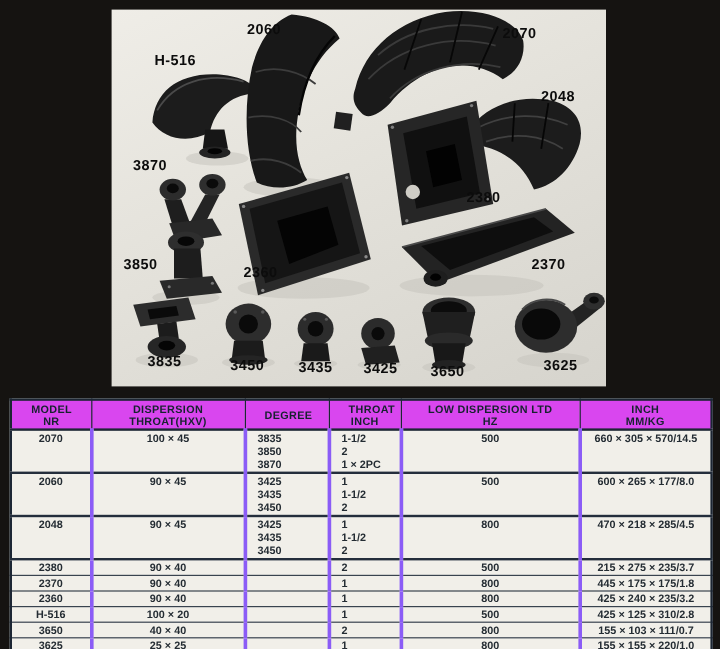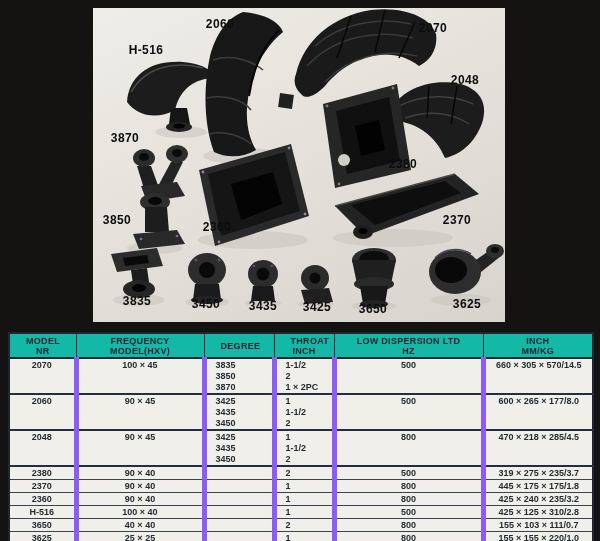--- a/index.html
+++ b/index.html
@@ -22,30 +22,30 @@
     color:#0c0c0c; white-space:nowrap;
   }
   
   .table-wrap { position:absolute; left:8px; top:332px; width:584px; }
   table {
     width:584px; border-collapse:collapse; table-layout:fixed;
     background:#f1efe9; border:2px solid #1c2634;
   }
   thead tr { border-bottom:2px solid #1c2634; }
   th {
-    background:#14b8a6; color:#17222f;
+    background:#d946ef; color:#17222f;
     font-size:9px; line-height:10px; font-weight:700;
     text-align:center; padding:2px 16px 1px;
     border-left:1px solid #1c2634; letter-spacing:.3px;
   }
   th:first-child { border-left:none; }
   td {
     font-size:9px; font-weight:700; color:#242c33;
     vertical-align:top; padding-top:1px;
-    border-left:5px solid #8b5cf6;
+    border-left:3px solid #8b5cf6;
   }
   td:first-child { border-left:none; }
   td.center { text-align:center; }
   td.left { text-align:left; padding-left:9px; }
   .ln { height:11px; line-height:11px; white-space:nowrap; }
   tbody tr { border-top:1px solid #39434f; }
   tbody tr.group-row { border-top:2px solid #242e3c; }
   tbody tr.after-group { border-top:2px solid #242e3c; }
   tbody tr.group-row td { height:34px; }
   tbody tr.single-row td { height:12px; }
@@ -226,22 +226,22 @@
         <col style="width:149px">
         <col style="width:110px">
     </colgroup>
     <thead>
       <tr>
         <th>
           <div class="hl">MODEL</div>
             <div class="hl">NR</div>
         </th>
         <th>
-          <div class="hl">FREQUENCY</div>
-            <div class="hl">MODEL(HXV)</div>
+          <div class="hl">DISPERSION</div>
+            <div class="hl">THROAT(HXV)</div>
         </th>
         <th>
           <div class="hl">DEGREE</div>
             <div class="hl"></div>
         </th>
         <th>
           <div class="hl">THROAT</div>
             <div class="hl">INCH</div>
         </th>
         <th>
@@ -335,21 +335,21 @@
             <div class="ln">90 × 40</div>
           </td>
           <td class="left"></td>
           <td class="left">
             <div class="ln">2</div>
           </td>
           <td class="center">
             <div class="ln">500</div>
           </td>
           <td class="center">
-            <div class="ln">319 × 275 × 235/3.7</div>
+            <div class="ln">215 × 275 × 235/3.7</div>
           </td>
         </tr>
         <tr class="single-row">
           <td class="center">
             <div class="ln">2370</div>
           </td>
           <td class="center">
             <div class="ln">90 × 40</div>
           </td>
           <td class="left"></td>
@@ -379,21 +379,21 @@
           </td>
           <td class="center">
             <div class="ln">425 × 240 × 235/3.2</div>
           </td>
         </tr>
         <tr class="single-row">
           <td class="center">
             <div class="ln">H-516</div>
           </td>
           <td class="center">
-            <div class="ln">100 × 40</div>
+            <div class="ln">100 × 20</div>
           </td>
           <td class="left"></td>
           <td class="left">
             <div class="ln">1</div>
           </td>
           <td class="center">
             <div class="ln">500</div>
           </td>
           <td class="center">
             <div class="ln">425 × 125 × 310/2.8</div>

